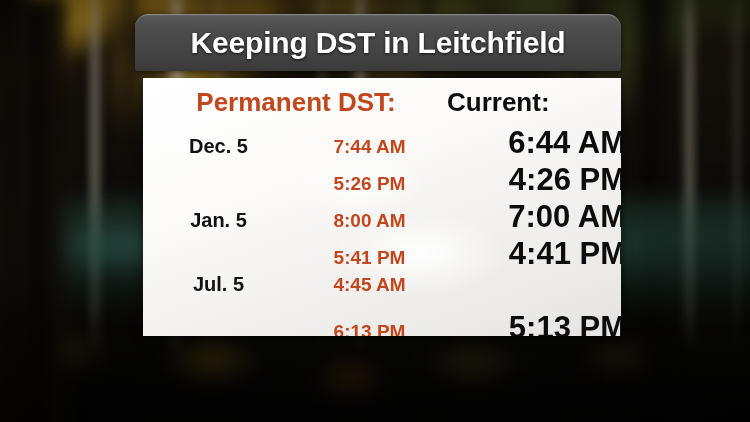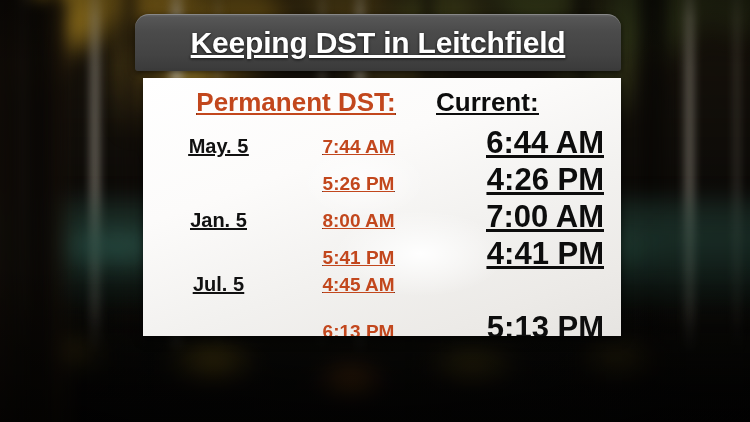--- a/index.html
+++ b/index.html
@@ -1,15 +1,15 @@
 <!DOCTYPE html>
 <html><head>
 <meta charset="utf-8">
 <style>
-  * { margin:0; padding:0; box-sizing:border-box;text-decoration:underline; }
+  * { margin:0; padding:0; box-sizing:border-box; }
   html,body { width:750px; height:422px; overflow:hidden; }
   body {
     font-family:"Liberation Sans", sans-serif;
     background:#0a0806;
     position:relative;
   }
 
   
   #backdrop{
     position:absolute; inset:0; overflow:hidden; background:#120d07;
@@ -149,20 +149,21 @@
       linear-gradient(160deg,#ffffff 0%,#fcfbfa 34%,#f2f1ef 62%,#eceae7 84%,#e6e4e1 100%);
     box-shadow:0 3px 9px rgba(0,0,0,.65);
     padding:9px 13px 0 13px;
     overflow:hidden;
   }
 
   .row{
     display:flex;
     align-items:baseline;
     height:37px;
+    gap:11px;
   }
   .row.header{ height:38px; }
 
   .c-date{
     width:125px;
     text-align:center;
     font-size:20px;
     font-weight:bold;
     color:#111111;
     flex:0 0 auto;
@@ -222,21 +223,21 @@
   </div>
 
   <div id="panel">
 
     <div class="row header">
       <div class="h-dst">Permanent DST:</div>
       <div class="h-cur">Current:</div>
     </div>
 
     <div class="row">
-      <div class="c-date">May. 5</div>
+      <div class="c-date">Dec. 5</div>
       <div class="c-dst">7:44 AM</div>
       <div class="c-cur">6:44 AM</div>
     </div>
 
     <div class="row">
       <div class="c-date"></div>
       <div class="c-dst">5:26 PM</div>
       <div class="c-cur">4:26 PM</div>
     </div>
 

